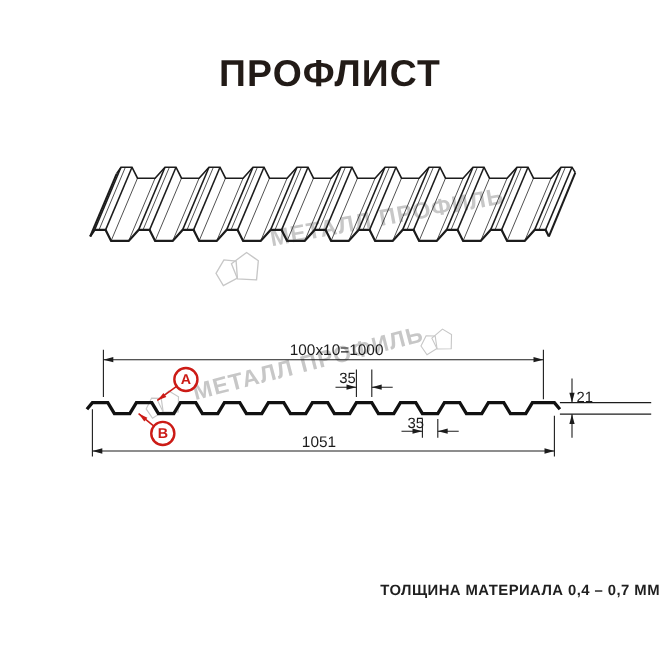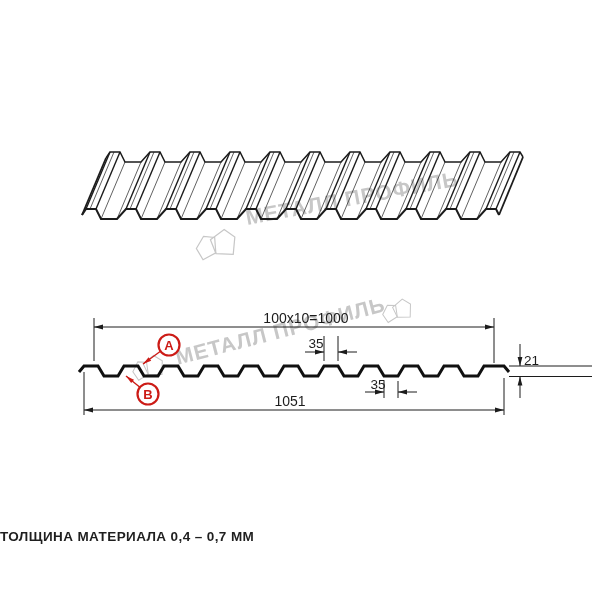--- a/index.html
+++ b/index.html
@@ -17,29 +17,30 @@
   .wm1-text{left:246px;top:206px;transform:rotate(-10.5deg);}
   .wm2-logo1{left:130px;top:352px;transform:rotate(-14deg);}
   .wm2-text{left:176px;top:346px;transform:rotate(-14.5deg);}
   .wm2-logo2{left:380px;top:296px;transform:rotate(-14deg);}
   
   #sheet3d{position:absolute;left:75px;top:143px;}
   #xsection{position:absolute;left:60px;top:295px;}
   #xsection text{font-family:"Liberation Sans",sans-serif;fill:#1c1c1c;}
   #xsection text.red{fill:#cc1b16;font-weight:700;}
   
-  .caption{position:absolute;left:0;top:529px;width:600px;text-align:left;
+  .caption{position:absolute;left:0;top:529px;width:600px;text-align:right;
            font-size:13.5px;font-weight:700;letter-spacing:.4px;color:#1f1f1f;}
 </style>
 </head>
 <body>
 
 <div class="page">
 
   <div class="header">
+    <h1 class="title">ПРОФЛИСТ</h1>
   </div>
 
   <svg class="wm-logo wm1-logo" width="46" height="38" viewBox="0 0 60 44">
     <path d="M4,22 L16,8 L30,12 L28,32 L10,38 Z" fill="none" stroke="#c7c7c7" stroke-width="1.6"></path>
     <path d="M24,14 L44,4 L56,16 L50,38 L28,33 Z" fill="none" stroke="#c7c7c7" stroke-width="1.6"></path>
   </svg>
   <div class="wm-text wm1-text">МЕТАЛЛ ПРОФИЛЬ</div>
 
   <svg class="wm-logo wm2-logo1" width="36" height="32" viewBox="0 0 60 44">
     <path d="M4,22 L16,8 L30,12 L28,32 L10,38 Z" fill="none" stroke="#c7c7c7" stroke-width="1.8"></path>

